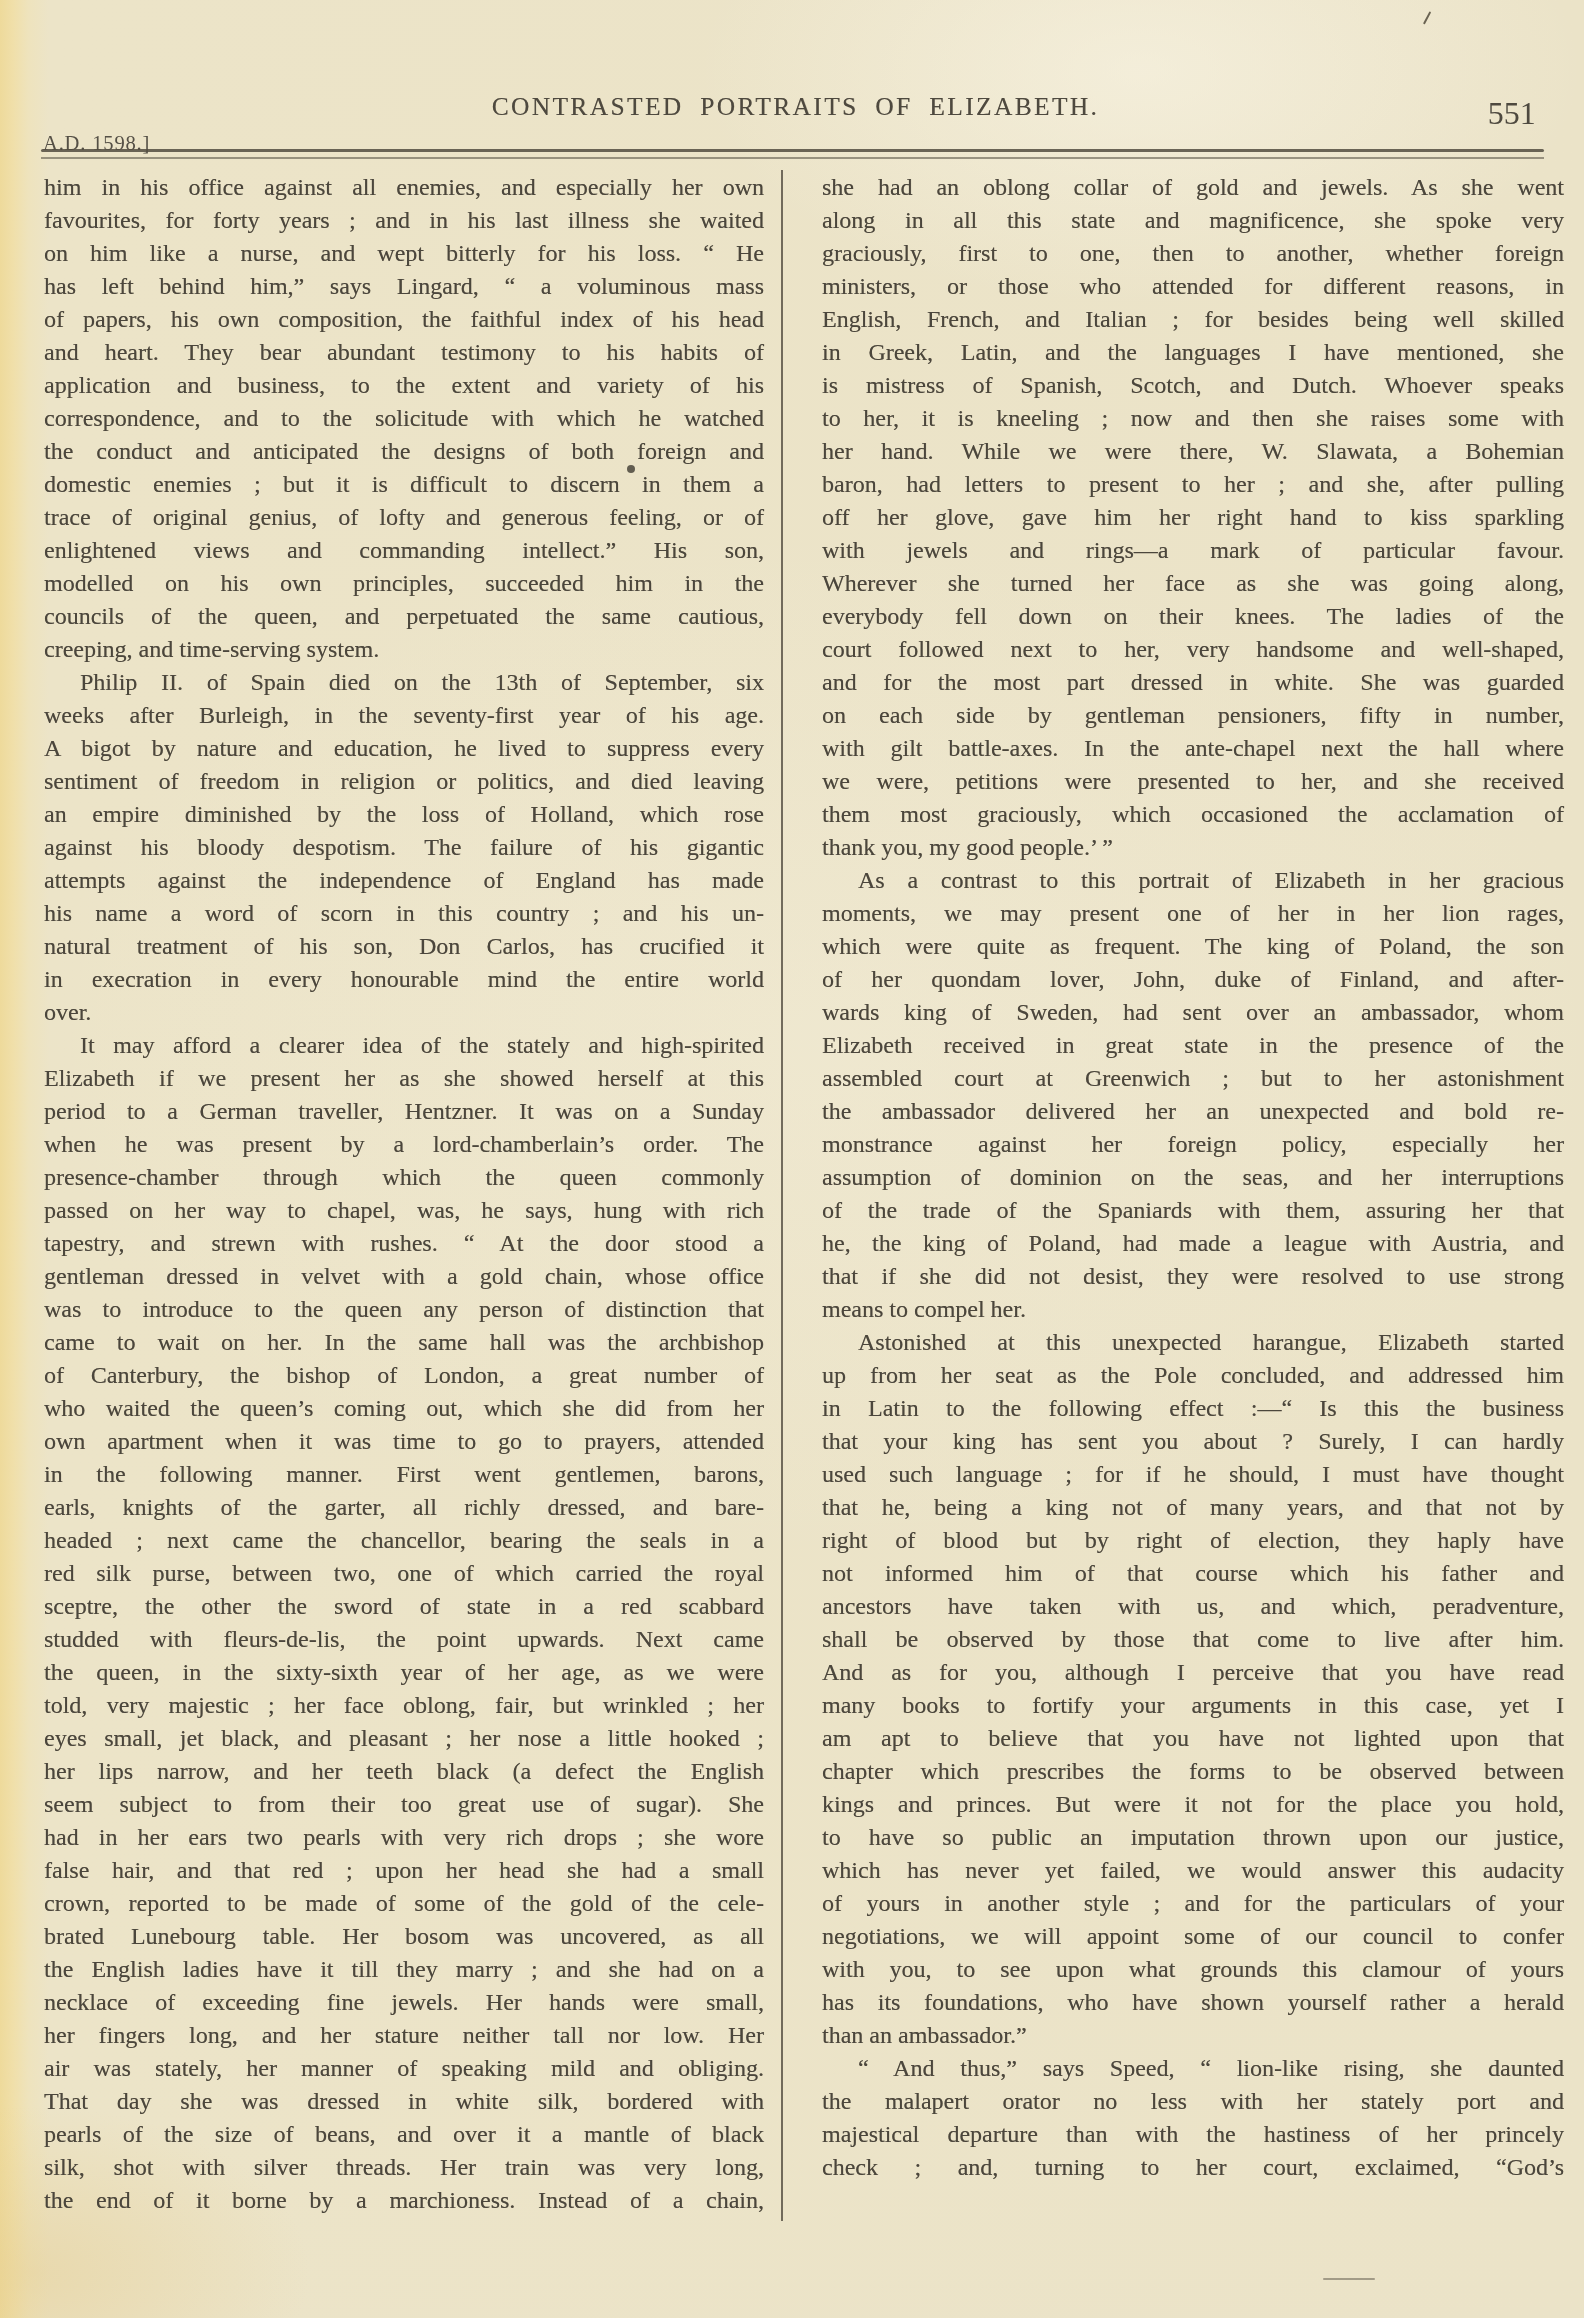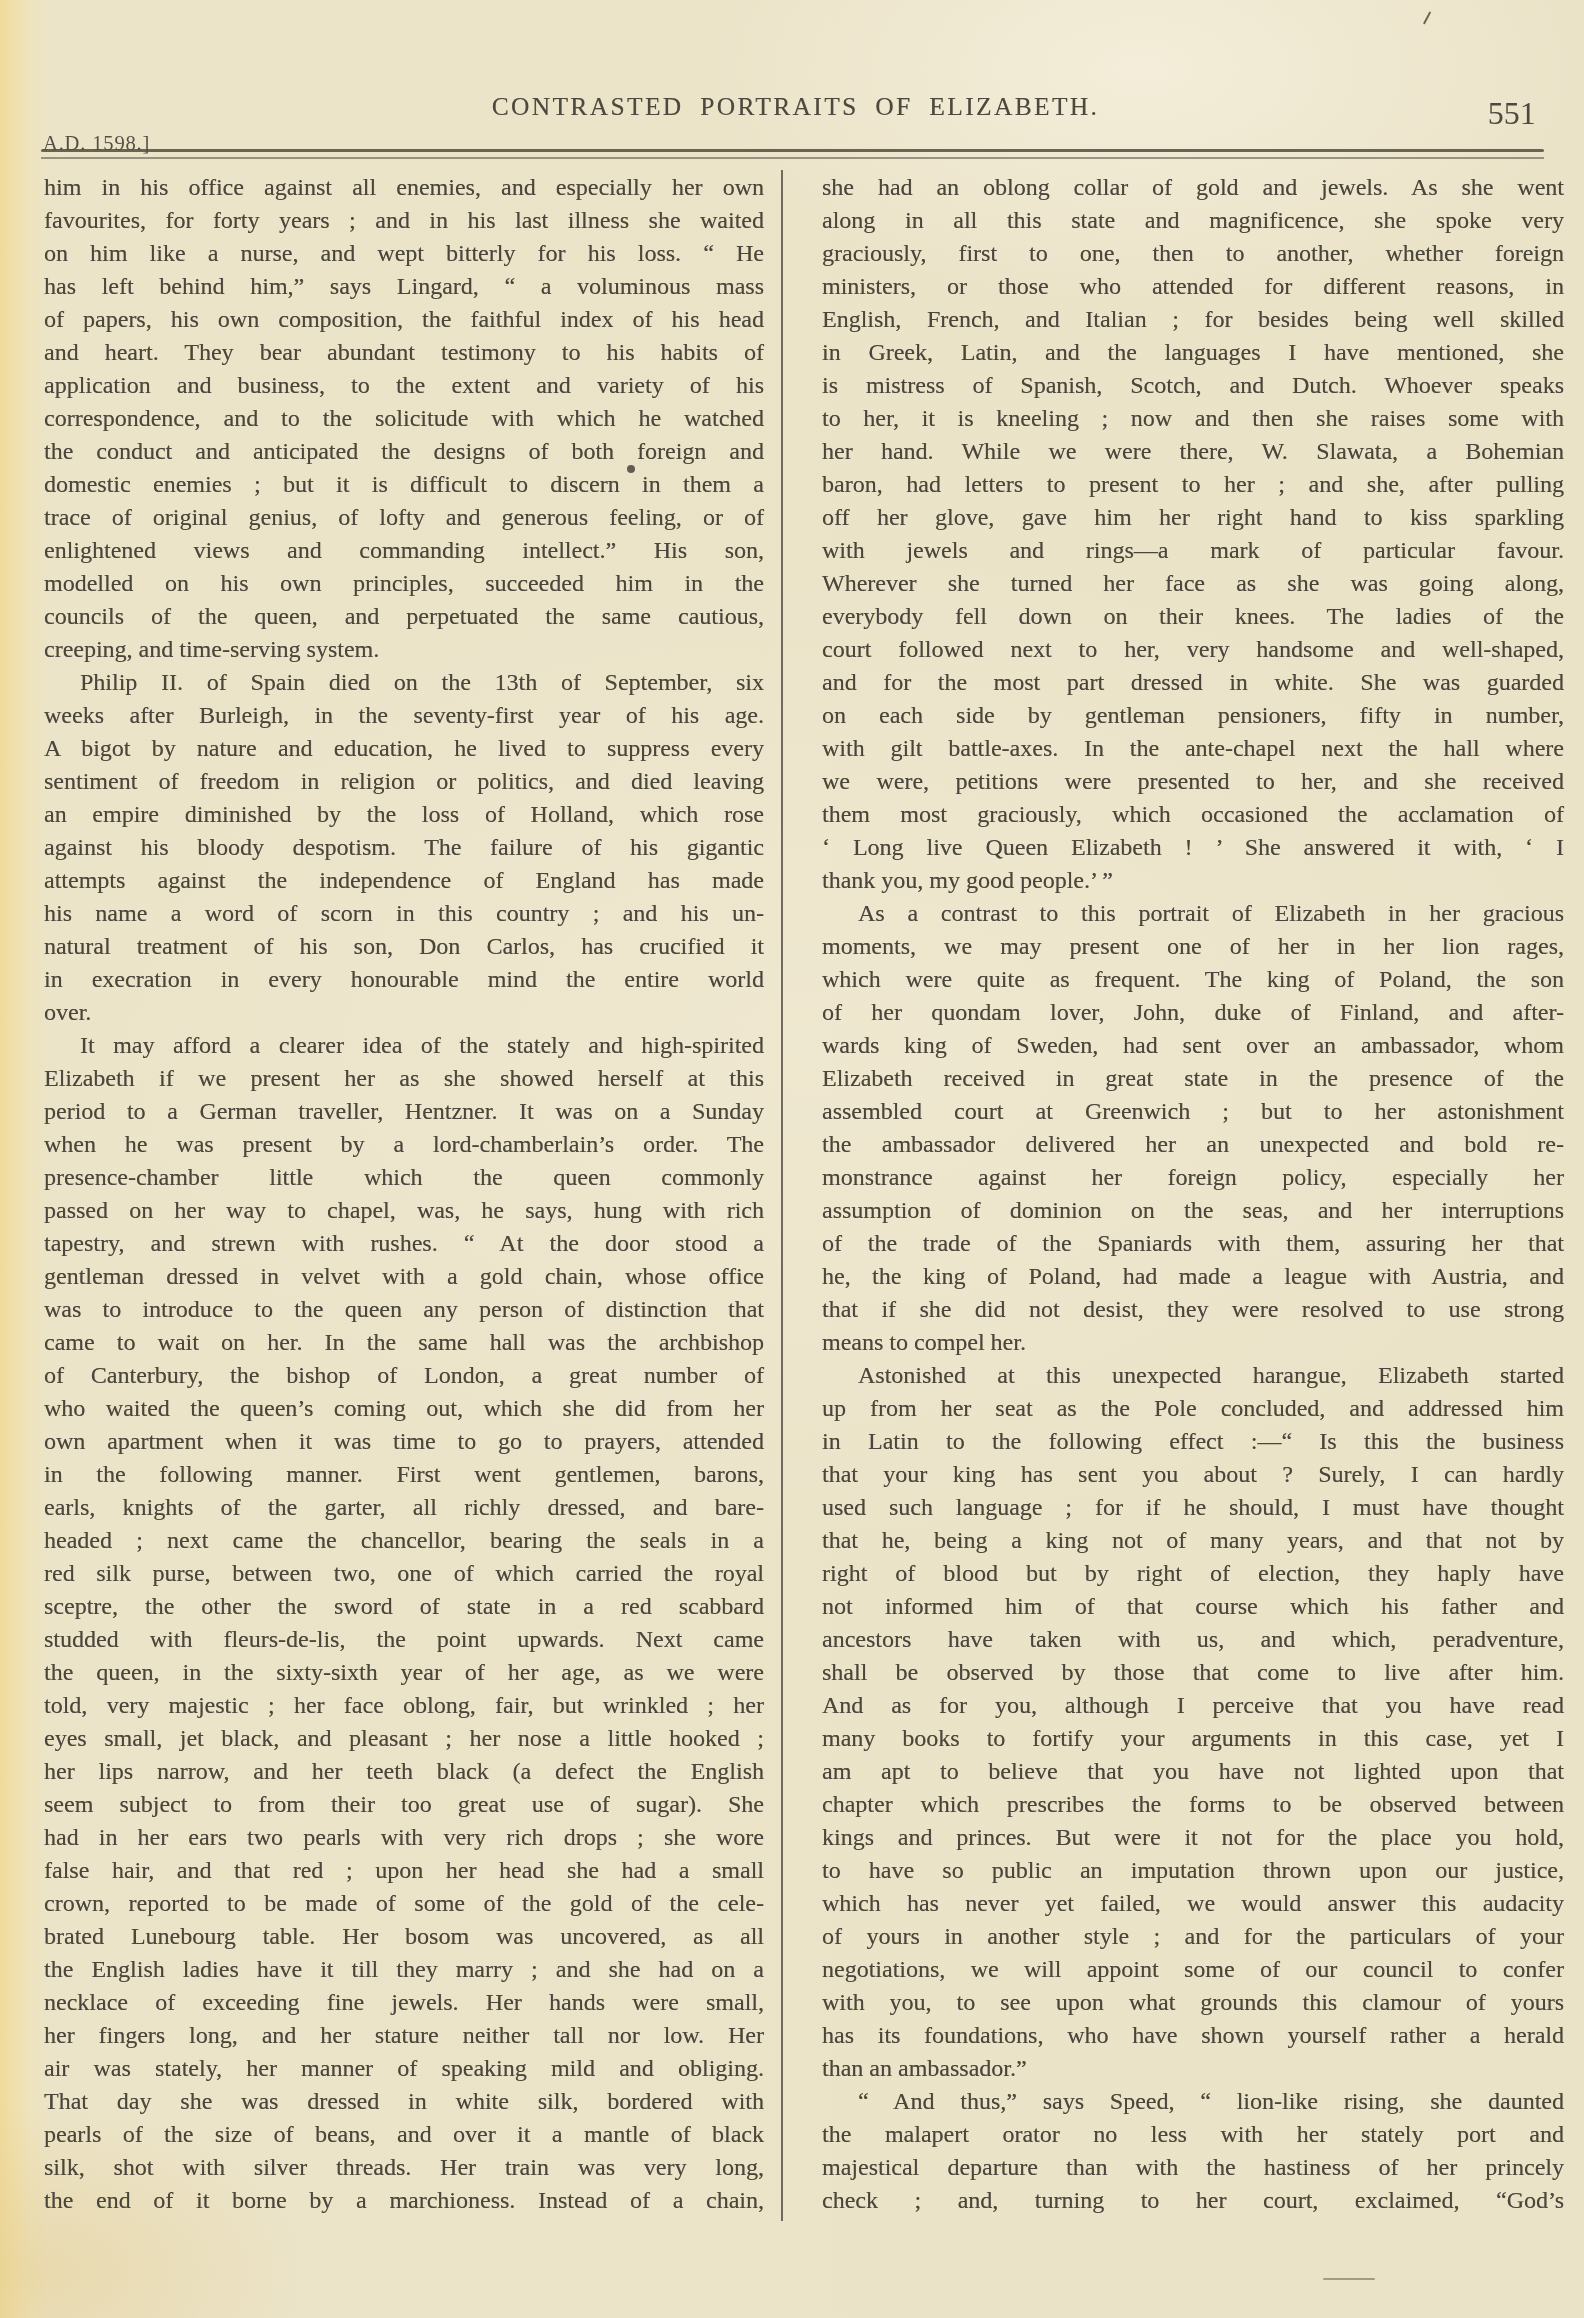--- a/index.html
+++ b/index.html
@@ -128,21 +128,21 @@
         <div class="line">his name a word of scorn in this country ; and his un-</div>
         <div class="line">natural treatment of his son, Don Carlos, has crucified it</div>
         <div class="line">in execration in every honourable mind the entire world</div>
         <div class="line endline">over.</div>
       </div>
       <div class="para">
         <div class="line indent">It may afford a clearer idea of the stately and high-spirited</div>
         <div class="line">Elizabeth if we present her as she showed herself at this</div>
         <div class="line">period to a German traveller, Hentzner. It was on a Sunday</div>
         <div class="line">when he was present by a lord-chamberlain’s order. The</div>
-        <div class="line">presence-chamber little which the queen commonly</div>
+        <div class="line">presence-chamber through which the queen commonly</div>
         <div class="line">passed on her way to chapel, was, he says, hung with rich</div>
         <div class="line">tapestry, and strewn with rushes. “ At the door stood a</div>
         <div class="line">gentleman dressed in velvet with a gold chain, whose office</div>
         <div class="line">was to introduce to the queen any person of distinction that</div>
         <div class="line">came to wait on her. In the same hall was the archbishop</div>
         <div class="line">of Canterbury, the bishop of London, a great number of</div>
         <div class="line">who waited the queen’s coming out, which she did from her</div>
         <div class="line">own apartment when it was time to go to prayers, attended</div>
         <div class="line">in the following manner. First went gentlemen, barons,</div>
         <div class="line">earls, knights of the garter, all richly dressed, and bare-</div>
@@ -184,21 +184,20 @@
         <div class="line">off her glove, gave him her right hand to kiss sparkling</div>
         <div class="line">with jewels and rings—a mark of particular favour.</div>
         <div class="line">Wherever she turned her face as she was going along,</div>
         <div class="line">everybody fell down on their knees. The ladies of the</div>
         <div class="line">court followed next to her, very handsome and well-shaped,</div>
         <div class="line">and for the most part dressed in white. She was guarded</div>
         <div class="line">on each side by gentleman pensioners, fifty in number,</div>
         <div class="line">with gilt battle-axes. In the ante-chapel next the hall where</div>
         <div class="line">we were, petitions were presented to her, and she received</div>
         <div class="line">them most graciously, which occasioned the acclamation of</div>
-        <div class="line">‘ Long live Queen Elizabeth ! ’ She answered it with, ‘ I</div>
         <div class="line endline">thank you, my good people.’ ”</div>
       </div>
       <div class="para">
         <div class="line indent">As a contrast to this portrait of Elizabeth in her gracious</div>
         <div class="line">moments, we may present one of her in her lion rages,</div>
         <div class="line">which were quite as frequent. The king of Poland, the son</div>
         <div class="line">of her quondam lover, John, duke of Finland, and after-</div>
         <div class="line">wards king of Sweden, had sent over an ambassador, whom</div>
         <div class="line">Elizabeth received in great state in the presence of the</div>
         <div class="line">assembled court at Greenwich ; but to her astonishment</div>

